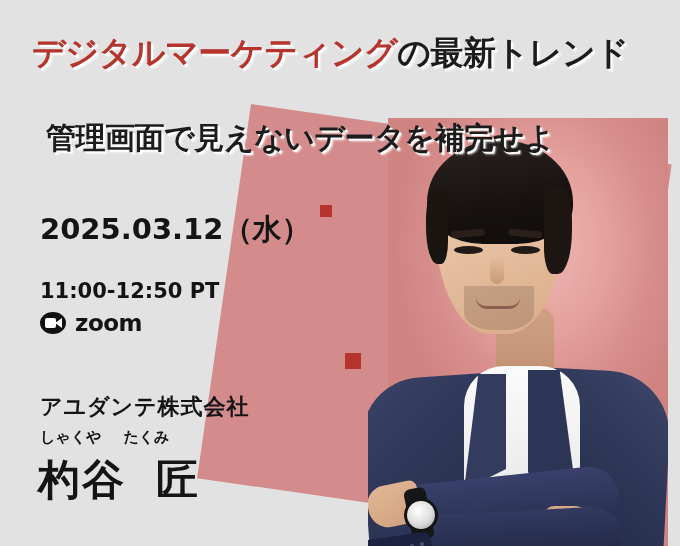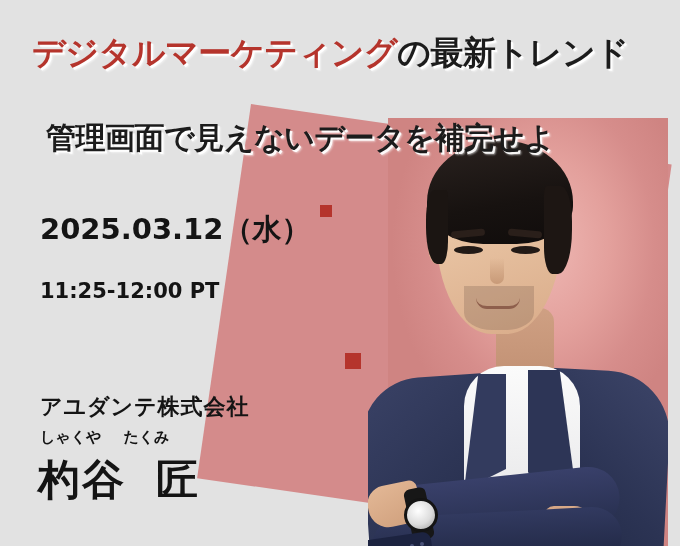--- a/index.html
+++ b/index.html
@@ -298,22 +298,26 @@
 
   <div class="text-layer">
 
     <div class="title-line title-1">
       <span class="hl">デジタルマーケティング</span><span>の最新トレンド</span>
     </div>
 
     <div class="title-line title-3">管理画面で見えないデータを補完せよ</div>
 
     <div class="date-main">2025.03.12（水）</div>
-    <div class="time-line time-2">11:25-12:00 PT</div>
-
+    <div class="time-line time-2">11:00-12:50 PT</div>
+
+    <div class="zoom-row">
+      <span class="zoom-icon"></span>
+      <span class="zoom-label">zoom</span>
+    </div>
 
     <div class="company">アユダンテ株式会社</div>
 
     <div class="furigana">
       <span>しゃくや</span><span class="gap"></span><span>たくみ</span>
     </div>
 
     <div class="speaker-name">
       <span>杓谷</span><span class="gap"></span><span>匠</span>
     </div>

